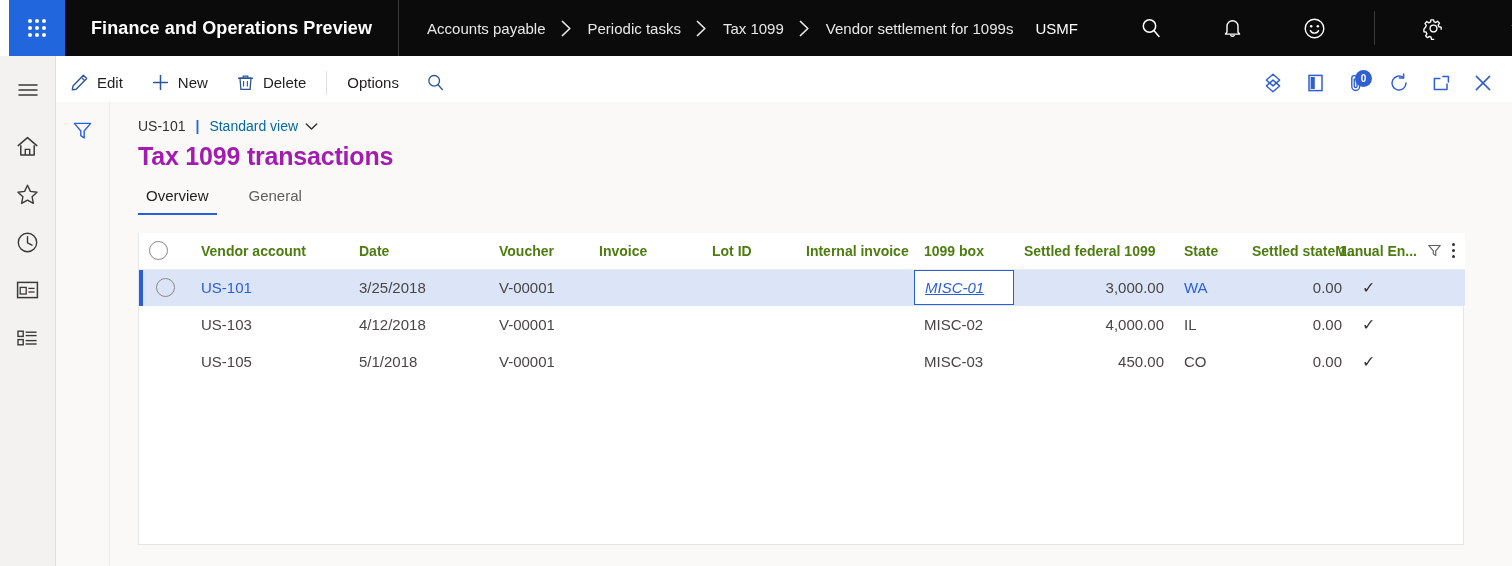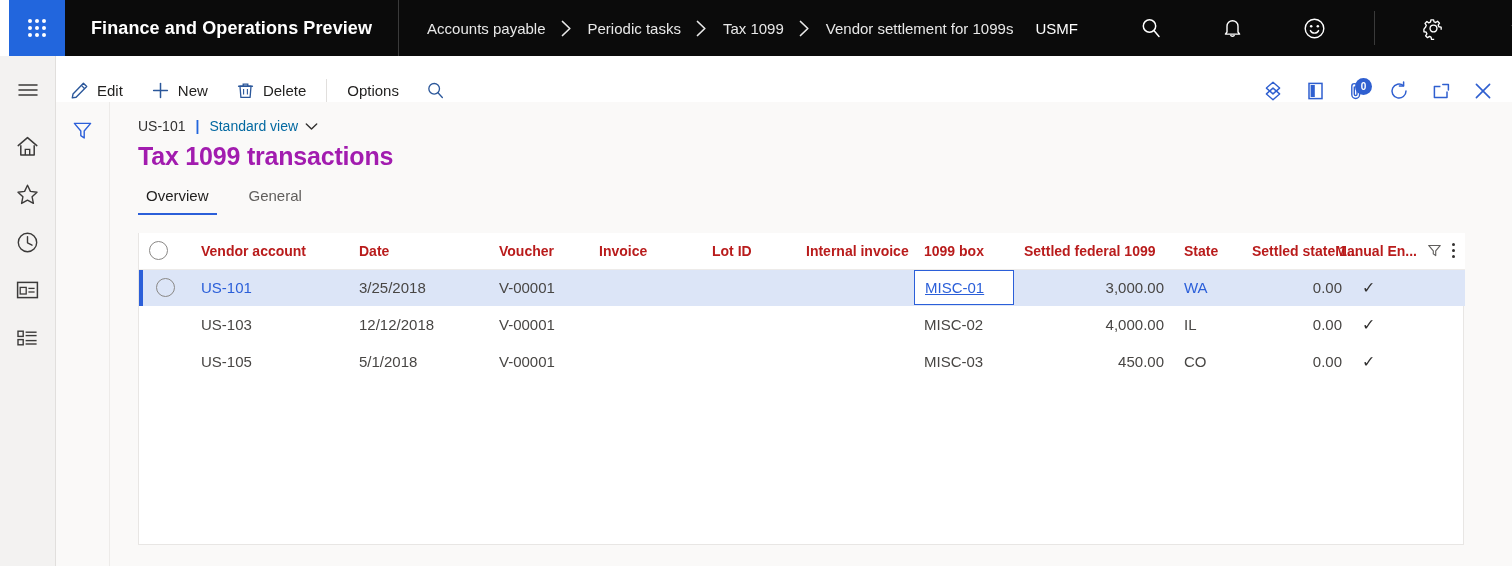--- a/index.html
+++ b/index.html
@@ -64,21 +64,21 @@
     display:flex; flex-direction:column; align-items:center; padding-top:10px;
   }
   .rail-item {
     width:56px; height:48px; display:flex; align-items:center; justify-content:center;
     cursor:pointer; color:#3b3a39;
   }
   .rail-item:first-child { margin-bottom:8px; }
 
   
   .actionpane {
-    position:absolute; left:56px; top:68px; width:1456px; height:46px;
+    position:absolute; left:56px; top:60px; width:1456px; height:46px;
     background:#ffffff; border-bottom:1px solid #e1dfdd;
     display:flex; align-items:center;
   }
   .ap-btn {
     display:flex; align-items:center; gap:8px; height:46px;
     padding:0 14px; color:#201f1e; font-size:15px; cursor:pointer; white-space:nowrap;
   }
   .ap-icon { display:flex; align-items:center; justify-content:center; color:#2b579a; }
   .ap-div { width:1px; height:24px; background:#e1dfdd; margin:0 6px; }
   .ap-search { width:46px; height:46px; display:flex; align-items:center; justify-content:center; cursor:pointer; color:#2b579a; }
@@ -123,21 +123,21 @@
   }
   .tab.active { color:#201f1e; border-bottom-color:#2b5fd9; }
 
   
   .gridwrap {
     margin:18px 0 0 28px; width:1326px; height:312px;
     background:#ffffff; border:1px solid #e8e6e4; border-top:none;
   }
   table.grid { border-collapse:collapse; width:100%; table-layout:fixed; }
   table.grid th {
-    font-size:14px; font-weight:600; color:#b91c1c; text-align:left;
+    font-size:14px; font-weight:600; color:#4d7c0f; text-align:left;
     height:36px; padding:0 10px; background:#ffffff; white-space:nowrap;
     border-bottom:1px solid #edebe9; vertical-align:middle;
   }
   table.grid td {
     font-size:15px; color:#484644; height:37px; padding:0 10px;
     white-space:nowrap; vertical-align:middle; border-bottom:1px solid transparent;
   }
   th.num, td.num { text-align:right; }
   th.c-sel, td.c-sel { width:52px; padding:0; text-align:center; }
   .radio {
@@ -148,21 +148,21 @@
   tr.row-sel td.c-sel { position:relative; }
   tr.row-sel td.c-sel:before {
     content:""; position:absolute; left:0; top:0; bottom:0; width:4px; background:#2b5fd9;
   }
   .link { color:#2b5fd9; }
   .activecell {
     background:#ffffff !important; border:1px solid #2b5fd9; height:35px;
     display:flex; align-items:center; padding:0 10px; margin:0 -10px;
   }
   .activecell .link { text-decoration:underline; }
-  td.cell-active { padding:0 10px; background:#dce5f7; }
+  td.cell-active { padding:0 10px; background:#dce5f7;font-style:italic; }
   .check { color:#323130; font-size:16px; }
   .hdr-tools { display:flex; align-items:center; justify-content:flex-end; gap:10px; }
   .hdr-icon { width:26px; height:30px; display:flex; align-items:center; justify-content:center; cursor:pointer; }
   .dots { display:flex; flex-direction:column; gap:3px; align-items:center; }
   .dots i { width:3px; height:3px; border-radius:50%; background:#323130; display:block; }
 </style>
 </head>
 <body>
 
 <div class="app">
@@ -477,21 +477,21 @@
               </div>
             </td>
             <td class="num">3,000.00</td>
             <td><span class="link">WA</span></td>
             <td class="num">0.00</td>
             <td><span class="check">✓</span></td>
           </tr>
           <tr>
             <td class="c-sel"></td>
             <td>US-103</td>
-            <td>12/12/2018</td>
+            <td>4/12/2018</td>
             <td>V-00001</td>
             <td></td>
             <td></td>
             <td></td>
             <td>MISC-02</td>
             <td class="num">4,000.00</td>
             <td>IL</td>
             <td class="num">0.00</td>
             <td><span class="check">✓</span></td>
           </tr>

